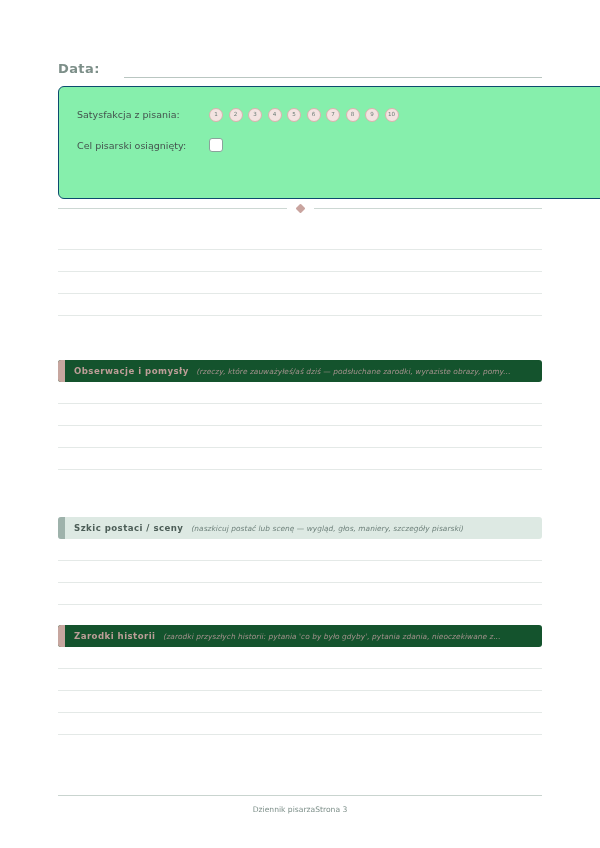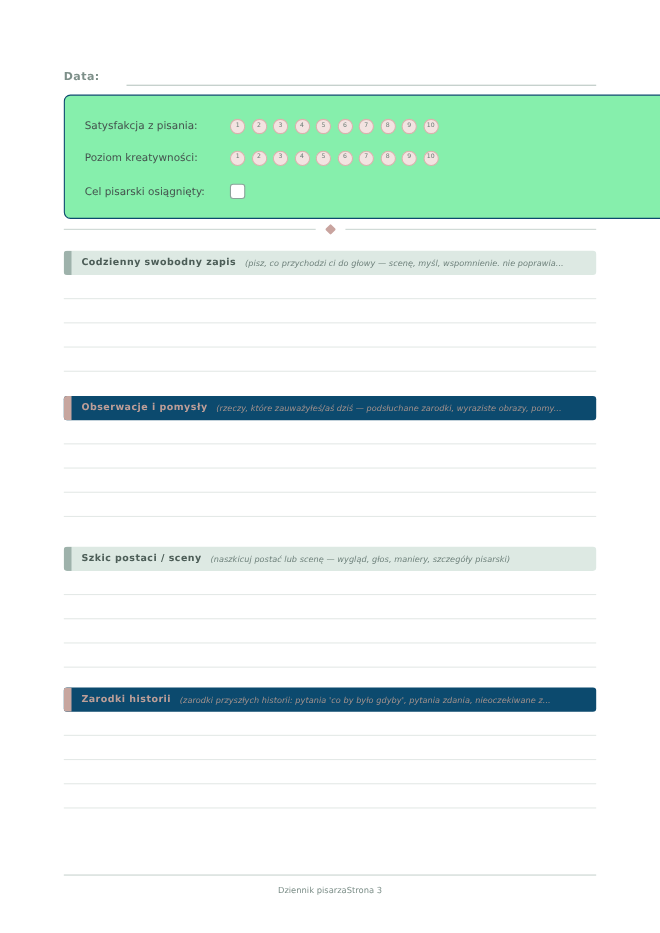--- a/index.html
+++ b/index.html
@@ -25,21 +25,21 @@
 
   
   .date-row {
     position: absolute;
     left: 58px; top: 58px;
     width: 484px; height: 20px;
     display: flex;
     align-items: flex-end;
   }
   .date-label {
-    font-size: 10px;
+    font-size: 13px;
     font-weight: bold;
     color: #7d8f89;
     letter-spacing: .4px;
     padding-bottom: 2px;
     white-space: nowrap;
   }
   .date-line {
     flex: 1;
     margin-left: 24px;
     border-bottom: 1px solid #b9c6c1;
@@ -144,21 +144,21 @@
     font-style: italic;
     margin-left: 8px;
     letter-spacing: .05px;
   }
   
   .section.green .sec-header { background: #dde9e3; }
   .section.green .accent { background: #9eb2ab; }
   .section.green .sec-title { color: #4c5d57; }
   .section.green .sec-hint { color: #6e817b; }
   
-  .section.rose .sec-header { background: #0c4a6e; }
+  .section.rose .sec-header { background: #14532d; }
   .section.rose .accent { background: #c7a69f; }
   .section.rose .sec-title { color: #bd9e98; }
   .section.rose .sec-hint { color: #a4928d; }
 
   .lines { position: relative; }
   .wline {
     height: 1px;
     background: #e4e9e7;
     margin: 0;
   }
@@ -204,55 +204,35 @@
         <div class="scale-dot">4</div>
         <div class="scale-dot">5</div>
         <div class="scale-dot">6</div>
         <div class="scale-dot">7</div>
         <div class="scale-dot">8</div>
         <div class="scale-dot">9</div>
         <div class="scale-dot">10</div>
       </div>
     </div>
 
-    <div class="metric-row">
-      <div class="metric-label">Poziom kreatywności:</div>
-      <div class="scale">
-        <div class="scale-dot">1</div>
-        <div class="scale-dot">2</div>
-        <div class="scale-dot">3</div>
-        <div class="scale-dot">4</div>
-        <div class="scale-dot">5</div>
-        <div class="scale-dot">6</div>
-        <div class="scale-dot">7</div>
-        <div class="scale-dot">8</div>
-        <div class="scale-dot">9</div>
-        <div class="scale-dot">10</div>
-      </div>
-    </div>
 
     <div class="metric-row checkbox-row">
       <div class="metric-label">Cel pisarski osiągnięty:</div>
       <div class="checkbox"></div>
     </div>
 
   </div>
 
   <div class="ornament">
     <div class="rule"></div>
     <div class="diamond"></div>
     <div class="rule"></div>
   </div>
 
   <div class="section green" style="top:228px;">
-    <div class="sec-header">
-      <div class="accent"></div>
-      <span class="sec-title">Codzienny swobodny zapis</span>
-      <span class="sec-hint">(pisz, co przychodzi ci do głowy — scenę, myśl, wspomnienie. nie poprawia...</span>
-    </div>
     <div class="lines">
       <div class="slot">
           <div class="wline"></div>
         </div>
       <div class="slot">
           <div class="wline"></div>
         </div>
       <div class="slot">
           <div class="wline"></div>
         </div>
@@ -277,21 +257,21 @@
         </div>
       <div class="slot">
           <div class="wline"></div>
         </div>
       <div class="slot">
           <div class="wline"></div>
         </div>
     </div>
   </div>
 
-  <div class="section green" style="top:497px;">
+  <div class="section green" style="top:517px;">
     <div class="sec-header">
       <div class="accent"></div>
       <span class="sec-title">Szkic postaci / sceny</span>
       <span class="sec-hint">(naszkicuj postać lub scenę — wygląd, głos, maniery, szczegóły pisarski)</span>
     </div>
     <div class="lines">
       <div class="slot">
           <div class="wline"></div>
         </div>
       <div class="slot">

